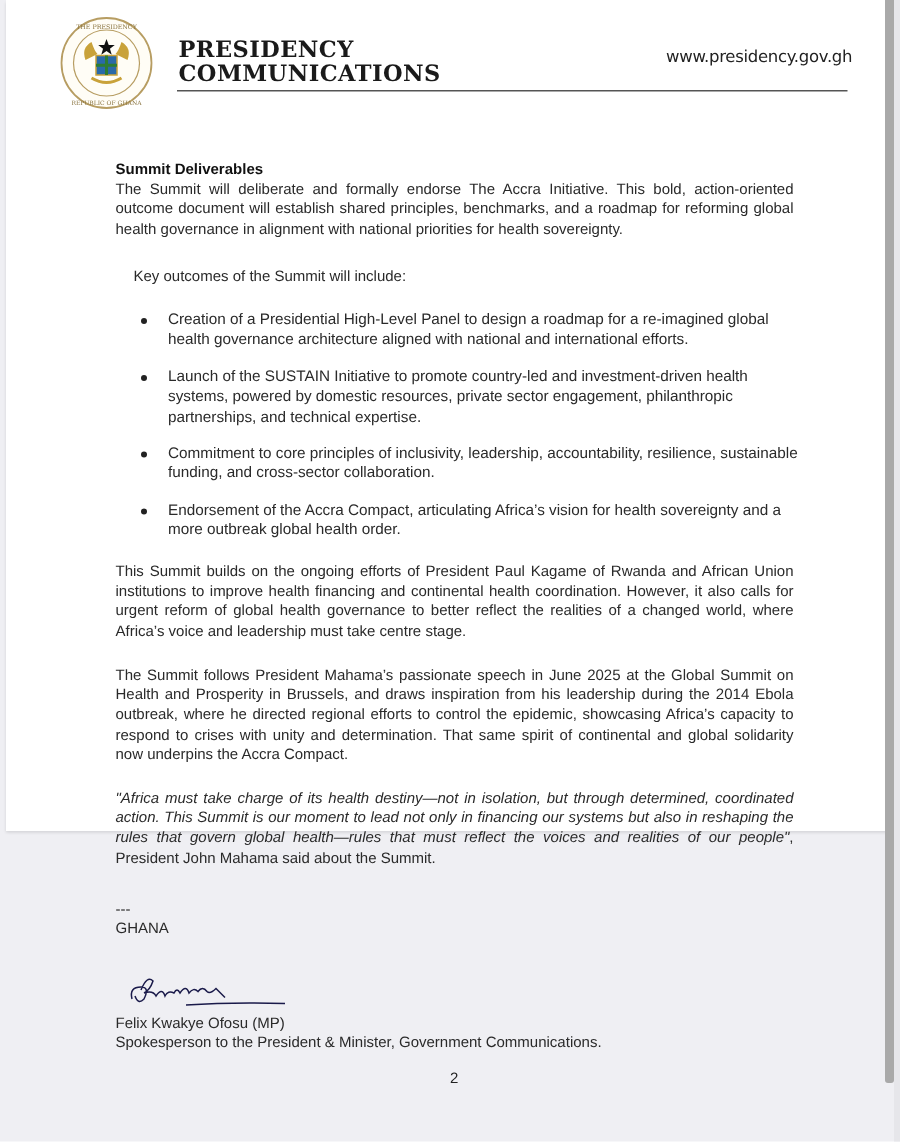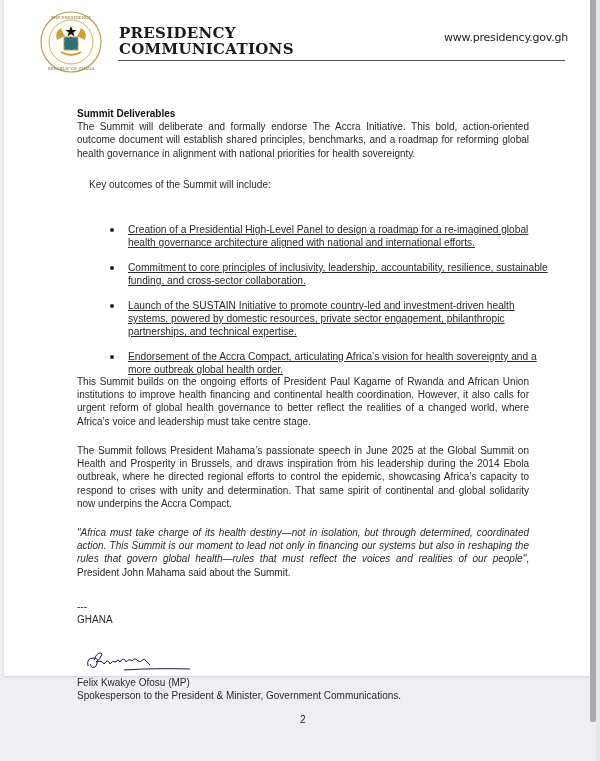--- a/index.html
+++ b/index.html
@@ -3,21 +3,21 @@
   <meta charset="utf-8">
   <style>
     html, body { margin: 0; padding: 0; }
     body {
       width: 600px; height: 761px; overflow: hidden;
       background: #efeff3;
       position: relative;
       font-family: "Liberation Sans", sans-serif;
     }
     .page {
-      position: absolute; left: 4px; top: 0; width: 590px; height: 676px;
+      position: absolute; left: 4px; top: 0; width: 590px; height: 554px;
       background: #ffffff;
       box-shadow: 0 1px 2px rgba(0,0,0,0.12);
     }
     .scrollbar {
       position: absolute; left: 590px; top: 0; width: 6px; height: 722px;
       background: #a9a9a9; border-radius: 0 0 2px 2px;
     }
     .scroll-track {
       position: absolute; left: 596px; top: 0; width: 4px; height: 761px; background: #e6e6ea;
     }
@@ -36,22 +36,22 @@
       position: absolute; left: 440px; top: 31px; font-size: 11px; color: #222;
       font-family: "DejaVu Sans", sans-serif; letter-spacing: -0.2px;
     }
     .body-text {
       position: absolute; left: 73px; width: 452px;
       font-size: 10px; line-height: 13.2px; color: #2a2a2a;
       text-align: justify;
     }
     .section-title { font-weight: bold; color: #111; }
     ul.bullets {
-      position: absolute; left: 90px; width: 440px; margin: 16px; padding: 0; list-style: none;
-      font-size: 10.2px; line-height: 13.4px; color: #2a2a2a; text-decoration: underline;
+      position: absolute; left: 90px; width: 440px; margin: 0; padding: 0; list-style: none;
+      font-size: 10.2px; line-height: 13.4px; color: #2a2a2a;
     }
     ul.bullets li { position: relative; padding-left: 18px; }
     ul.bullets li .dot {
       position: absolute; left: 0; top: 5px; width: 4px; height: 4px; border-radius: 50%; background: #222;
     }
     .quote { font-style: italic; }
     .signature { position: absolute; left: 80px; top: 648px; width: 110px; height: 26px; }
     .page-num { position: absolute; left: 296px; top: 714px; font-size: 10px; color: #222; }
   </style>
 </head>
@@ -89,25 +89,25 @@
 
   <div class="body-text" style="top:178px;padding-left:12px;">Key outcomes of the Summit will include:</div>
 
   <ul class="bullets" style="top:207px;">
     <li style="margin-bottom:11px;">
       <span class="dot"></span>
       <span>Creation of a Presidential High-Level Panel to design a roadmap for a re-imagined global health governance architecture aligned with national and international efforts.</span>
     </li>
     <li style="margin-bottom:11px;">
       <span class="dot"></span>
-      <span>Commitment to core principles of inclusivity, leadership, accountability, resilience, sustainable funding, and cross-sector collaboration.</span>
+      <span>Launch of the SUSTAIN Initiative to promote country-led and investment-driven health systems, powered by domestic resources, private sector engagement, philanthropic partnerships, and technical expertise.</span>
     </li>
     <li style="margin-bottom:11px;">
       <span class="dot"></span>
-      <span>Launch of the SUSTAIN Initiative to promote country-led and investment-driven health systems, powered by domestic resources, private sector engagement, philanthropic partnerships, and technical expertise.</span>
+      <span>Commitment to core principles of inclusivity, leadership, accountability, resilience, sustainable funding, and cross-sector collaboration.</span>
     </li>
     <li>
       <span class="dot"></span>
       <span>Endorsement of the Accra Compact, articulating Africa’s vision for health sovereignty and a more outbreak global health order.</span>
     </li>
   </ul>
 
   <div class="body-text" style="top:375px;">This Summit builds on the ongoing efforts of President Paul Kagame of Rwanda and African Union institutions to improve health financing and continental health coordination. However, it also calls for urgent reform of global health governance to better reflect the realities of a changed world, where Africa’s voice and leadership must take centre stage.</div>
 
   <div class="body-text" style="top:444px;">The Summit follows President Mahama’s passionate speech in June 2025 at the Global Summit on Health and Prosperity in Brussels, and draws inspiration from his leadership during the 2014 Ebola outbreak, where he directed regional efforts to control the epidemic, showcasing Africa’s capacity to respond to crises with unity and determination. That same spirit of continental and global solidarity now underpins the Accra Compact.</div>

